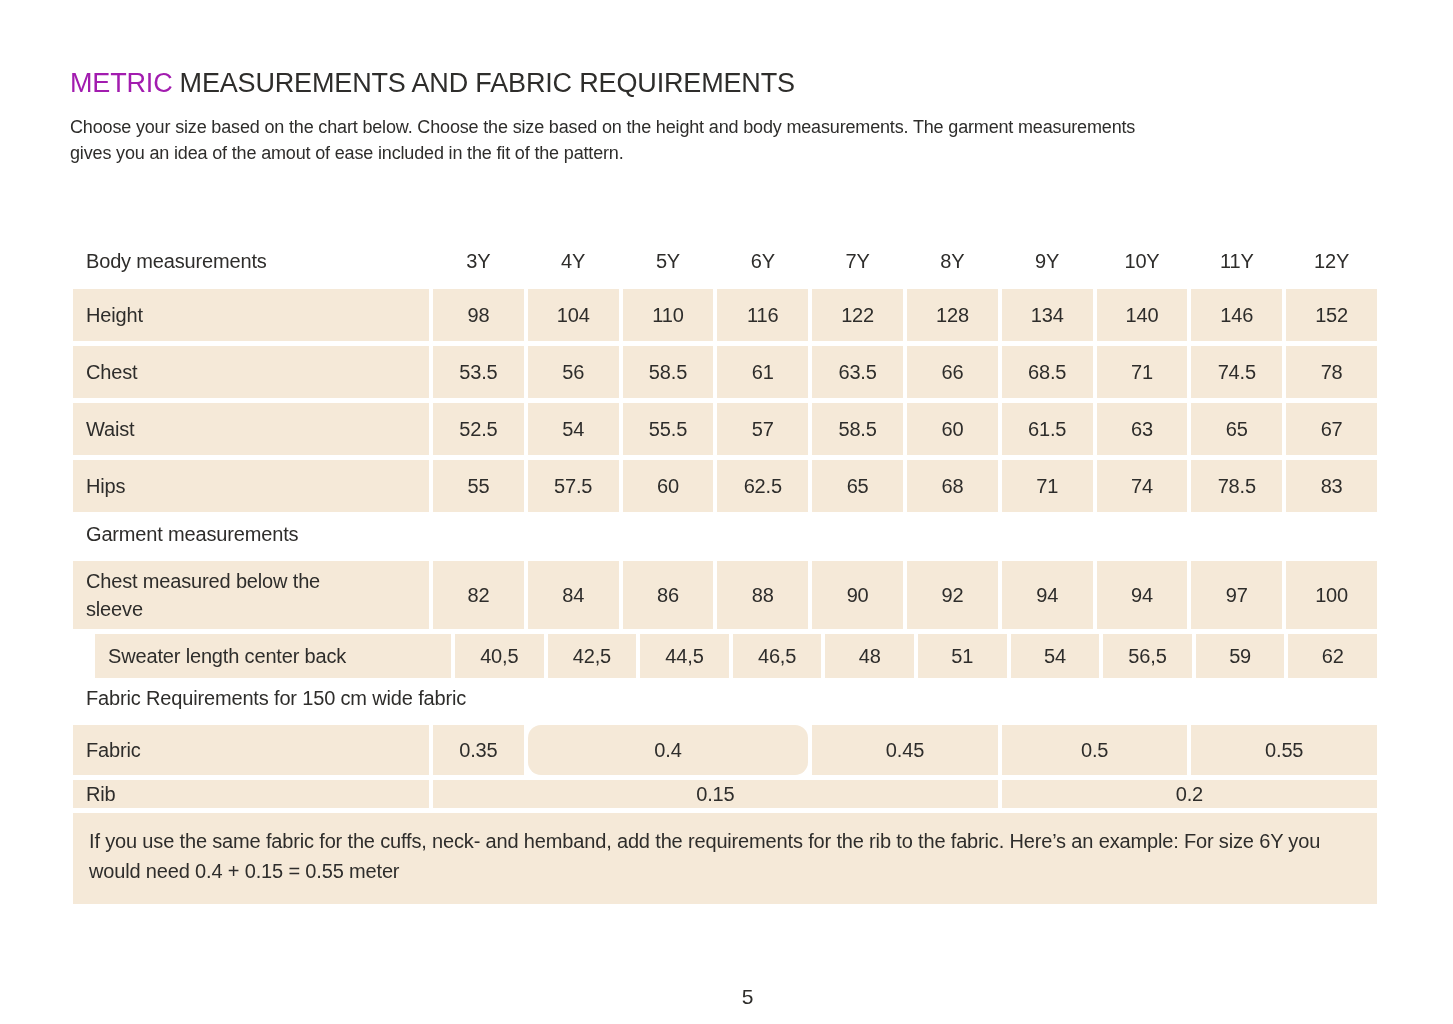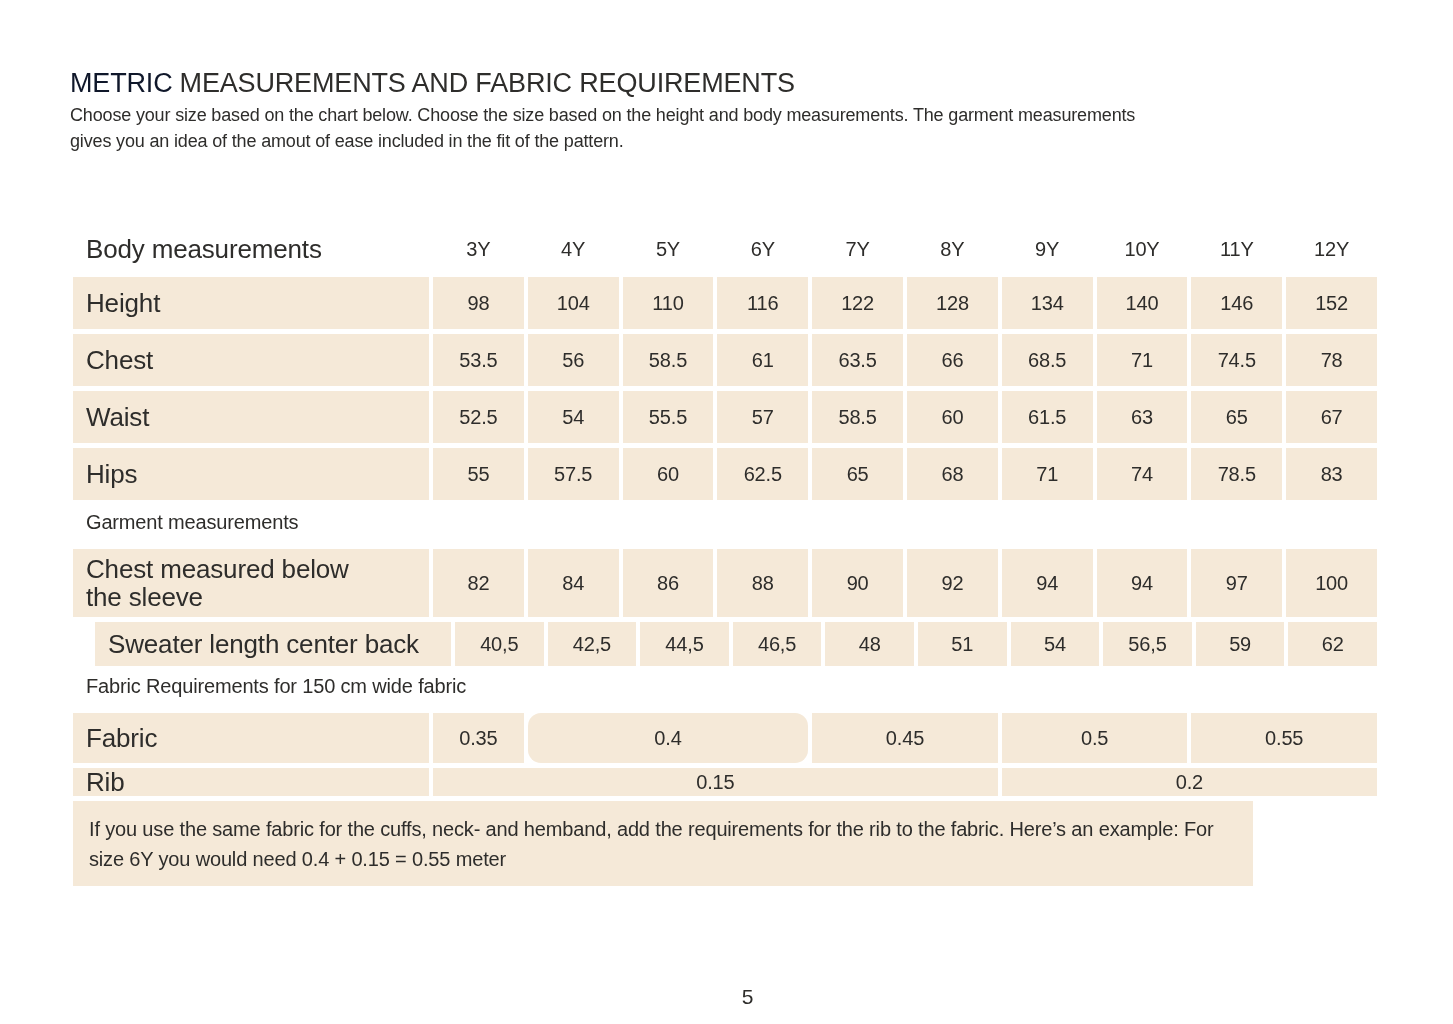--- a/index.html
+++ b/index.html
@@ -9,38 +9,38 @@
     width:1453px; height:1024px;
     background:#ffffff;
     overflow:hidden;
     font-family:"Liberation Sans", "DejaVu Sans", sans-serif;
     color:#2e2d2b;
     letter-spacing:-0.01em;
   }
   .content { padding:68px 0 0 70px; }
 
   h1 { font-size:27px; font-weight:500; line-height:30px; }
-  .accent { color:#0f172a; }
+  .accent { color:#a21caf; }
   .title-rest { margin-left:7px; }
 
-  .intro { margin-top:4px; font-size:18px; line-height:26px; }
+  .intro { margin-top:16px; font-size:18px; line-height:26px; }
 
   .table { margin-top:80px; margin-left:3px; width:1304px; }
 
   .row {
     display:grid;
     grid-template-columns:356px repeat(10, 1fr);
     column-gap:4px;
     margin-bottom:5px;
   }
   .lbl {
     background:#f5e9d8;
     display:flex; align-items:center;
     padding-left:13px;
-    font-size:26px; line-height:28px;
+    font-size:20px; line-height:28px;
   }
   .val {
     background:#f5e9d8;
     display:flex; align-items:center; justify-content:center;
     font-size:20px;
   }
   .hdr { height:30px; margin-bottom:13px; }
   .hdr .lbl, .hdr .val { background:transparent; }
 
   .r-h  { height:52px; }
@@ -58,23 +58,23 @@
 
   .section-label {
     font-size:20px; line-height:24px;
     padding-left:13px;
     margin:10px 0 15px;
   }
   .section-label.fabric { margin:8px 0 15px; }
 
   .note {
     background:#f5e9d8;
-    width:1180px;
+    width:1304px;
     margin-top:2px;
-    padding:13px 16px 12px;
+    padding:13px 16px 18px;
     font-size:20px; line-height:30px;
   }
 
   .page-number {
     position:absolute;
     top:985px; left:0;
     width:100%;
     text-align:center;
     padding-left:42px;
     font-size:21px;

